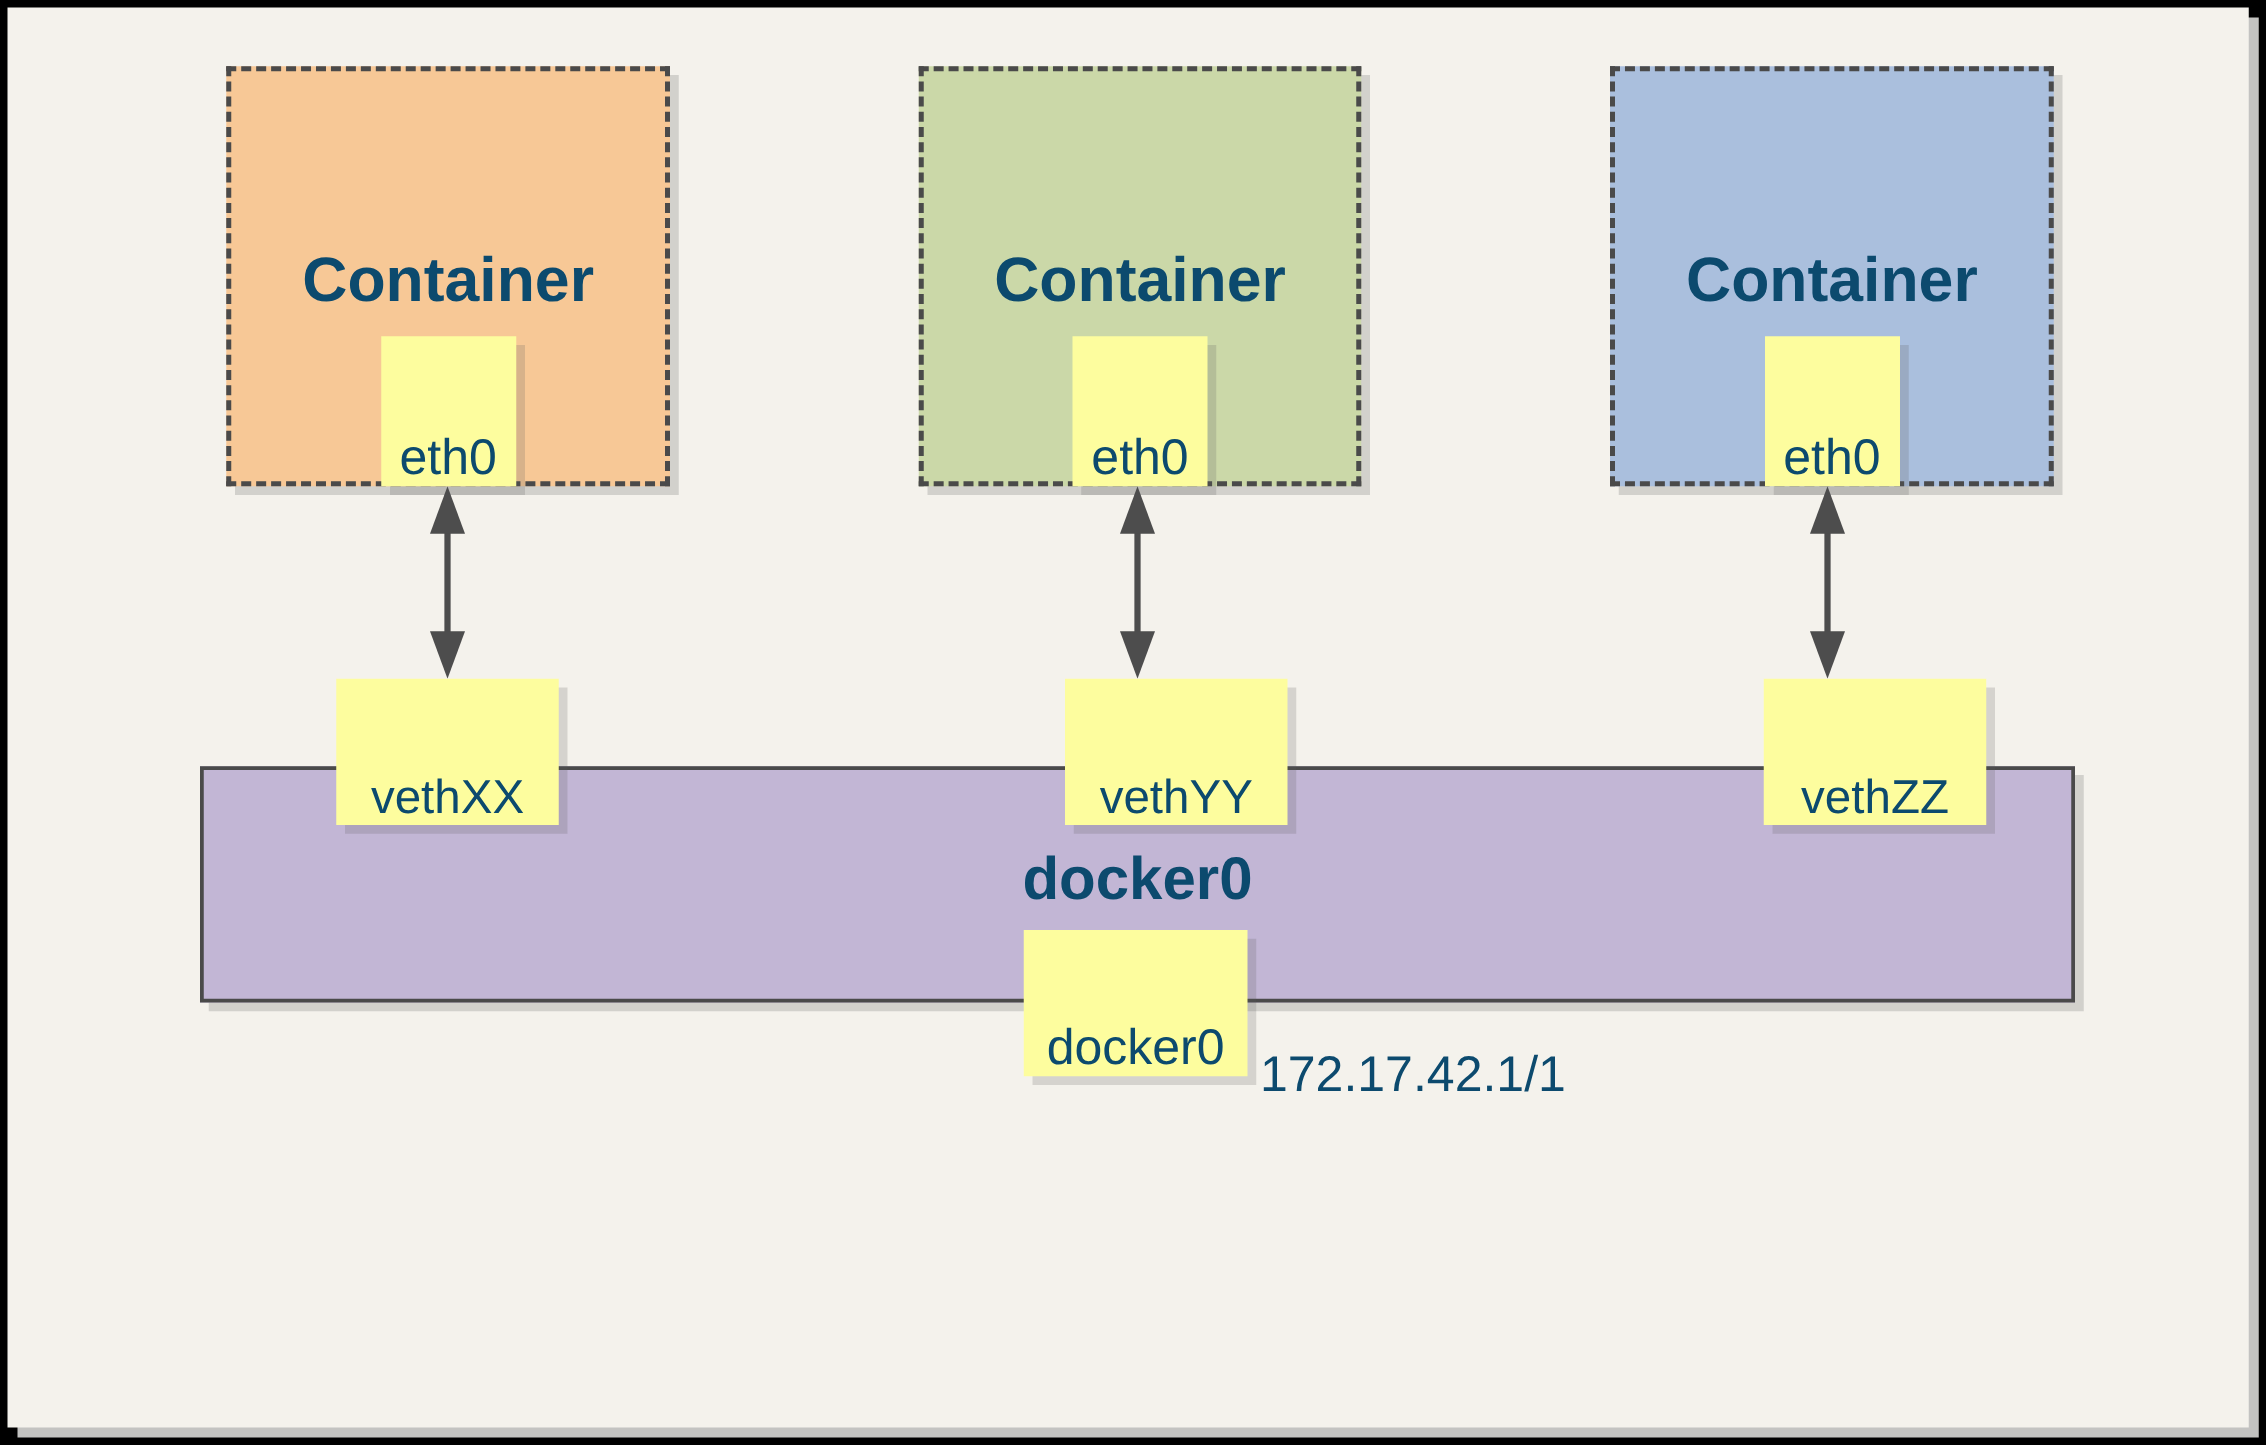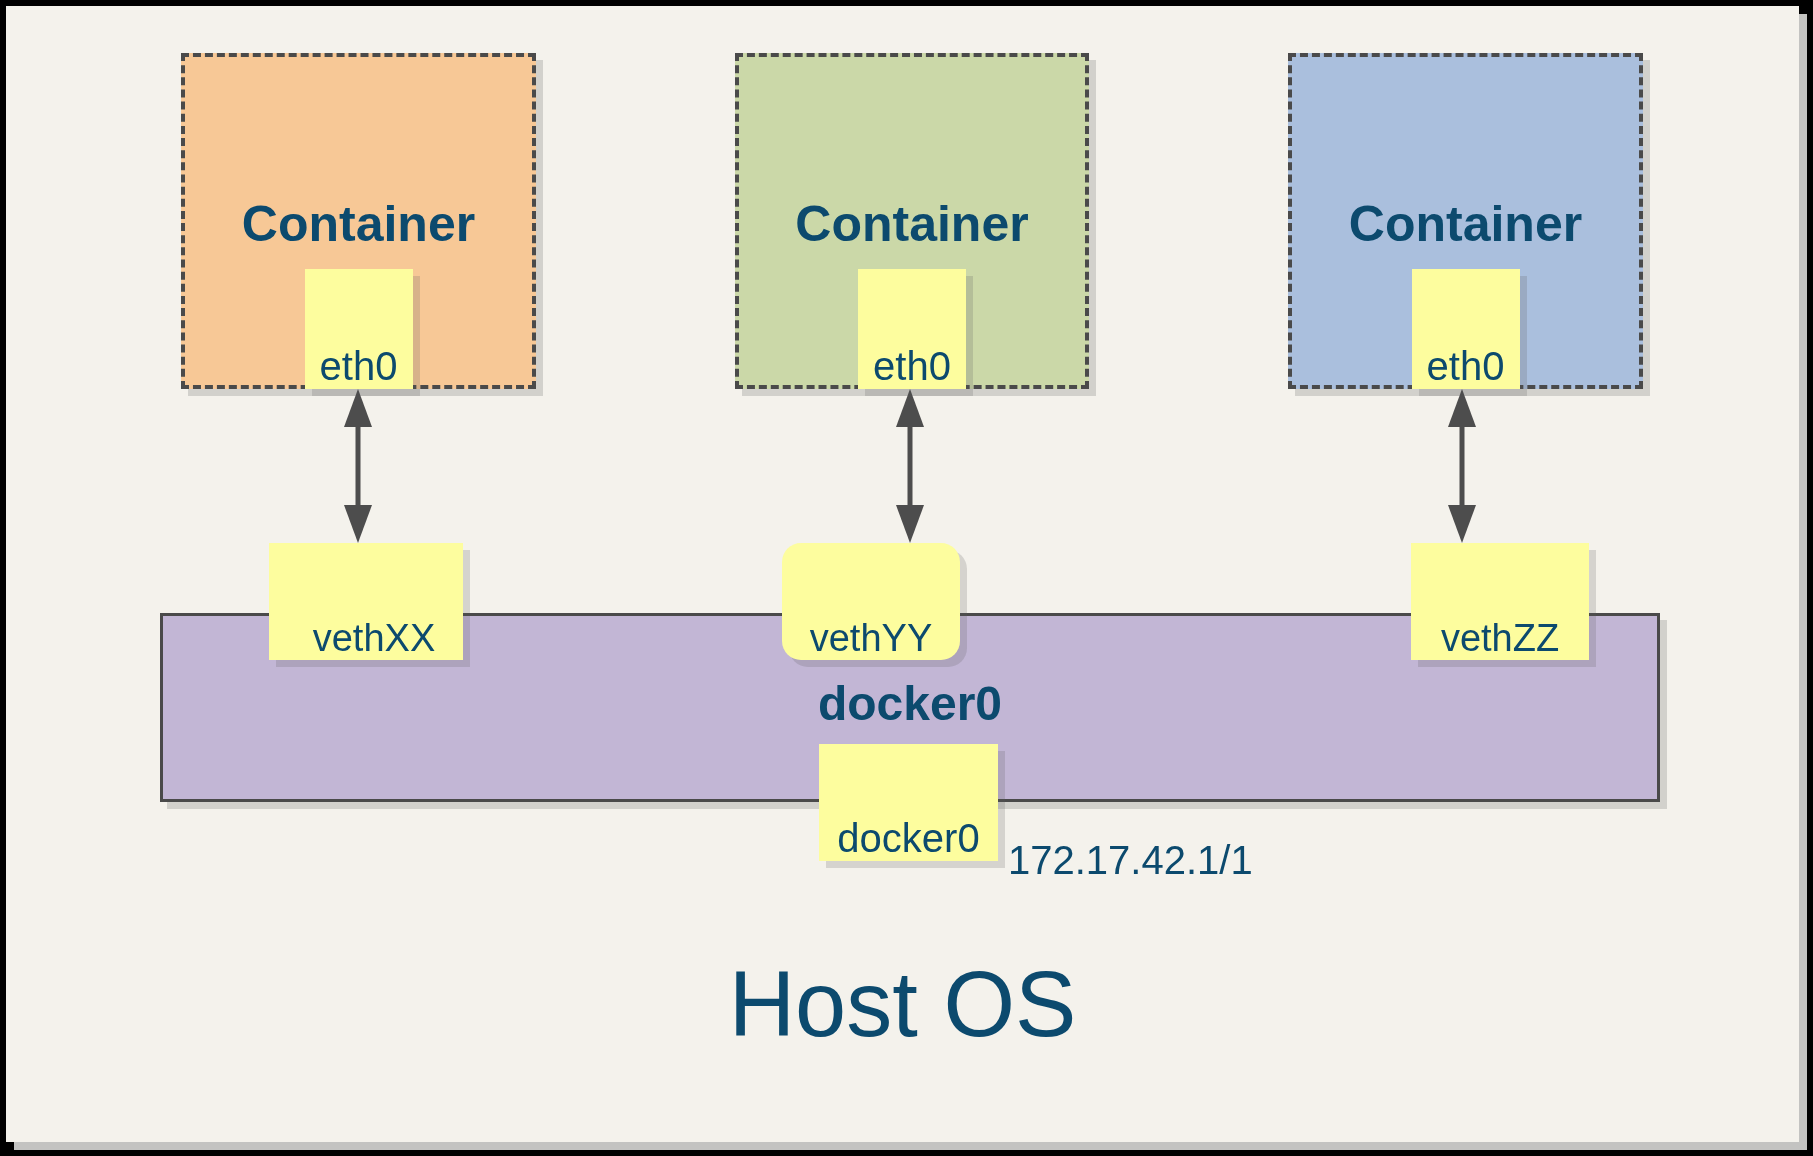--- a/index.html
+++ b/index.html
@@ -47,22 +47,22 @@
   }
   .arrow.a1{left:332px;}
   .arrow.a2{left:884px;}
   .arrow.a3{left:1436px;}
   .veth-box{
     position:absolute;top:537px;
     width:178px;height:117px;
     font-size:38px;
     z-index:3;
   }
-  .veth-box.v1{left:263px;padding-left:16px;}
-  .veth-box.v2{left:776px;border-radius:19px;}
+  .veth-box.v1{left:263px;}
+  .veth-box.v2{left:846px;}
   .veth-box.v3{left:1369px;margin-left:36px;}
   .bridge-bar{
     position:absolute;left:154px;top:607px;
     width:1500px;height:189px;
     background:#C2B6D5;
     border:3px solid #4a4a4a;
     box-sizing:border-box;
     box-shadow:7px 7px 0 rgba(90,90,90,0.22);
     z-index:1;
   }
@@ -150,16 +150,15 @@
     <div class="note veth-box v3">
       <span>vethZZ</span>
     </div>
 
     <div class="note bridge-if-box">
       <span>docker0</span>
     </div>
 
     <div class="bridge-ip">172.17.42.1/1</div>
 
-    <div class="host-os">Host OS</div>
 
   </div>
 </div>
 
 </body></html>

